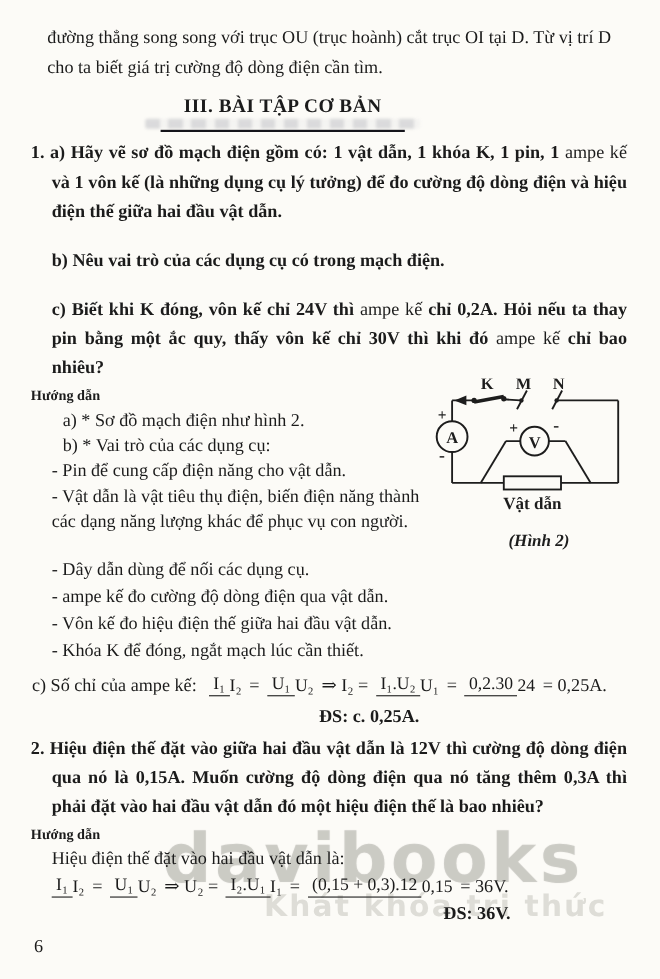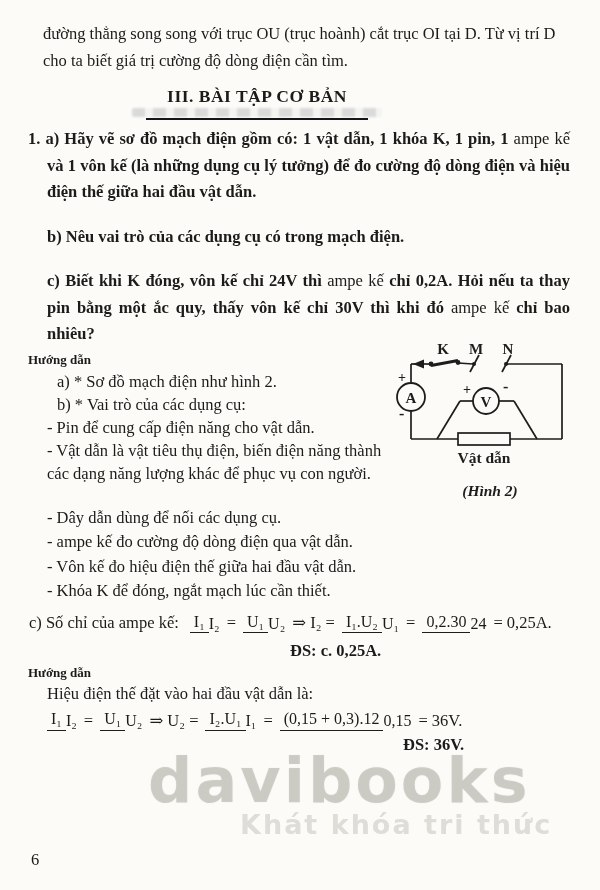--- a/index.html
+++ b/index.html
@@ -190,20 +190,21 @@
         </span>
         <span class="ftext">=</span>
         <span class="frac">
           <span class="num">0,2.30</span>
           <span class="den">24</span>
         </span>
         <span class="ftext">= 0,25A.</span>
       </div>
     <p class="answer a1">ĐS: c. 0,25A.</p>
 
+    <p class="prob hang"><span>2. Hiệu điện thế đặt vào giữa hai đầu vật dẫn là 12V thì cường độ dòng điện qua nó là 0,15A. Muốn cường độ dòng điện qua nó tăng thêm 0,3A thì phải đặt vào hai đầu vật dẫn đó một hiệu điện thế là bao nhiêu?</span></p>
 
     <p class="hd">Hướng dẫn</p>
     <p class="sol ind2">Hiệu điện thế đặt vào hai đầu vật dẫn là:</p>
 
     <div class="formula f2">
         <span class="frac">
           <span class="num">I₁</span>
           <span class="den">I₂</span>
         </span>
         <span class="ftext">=</span>

